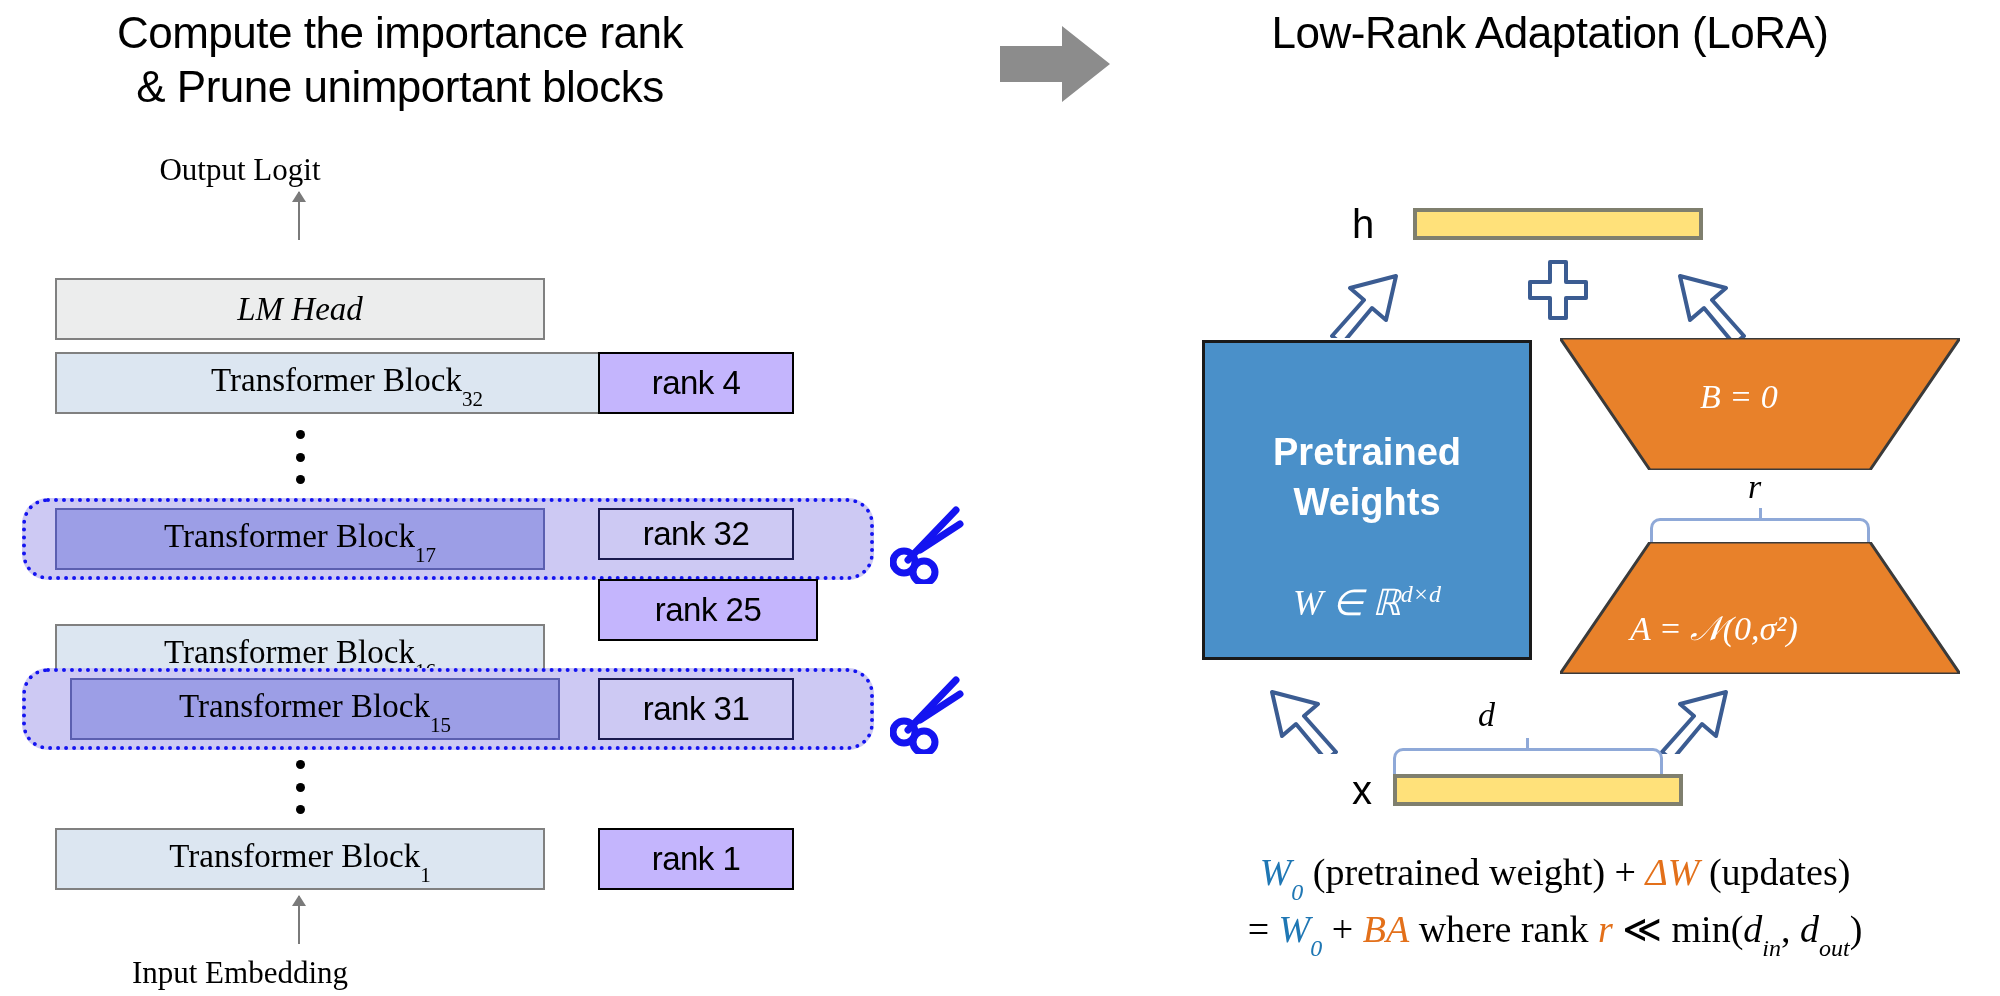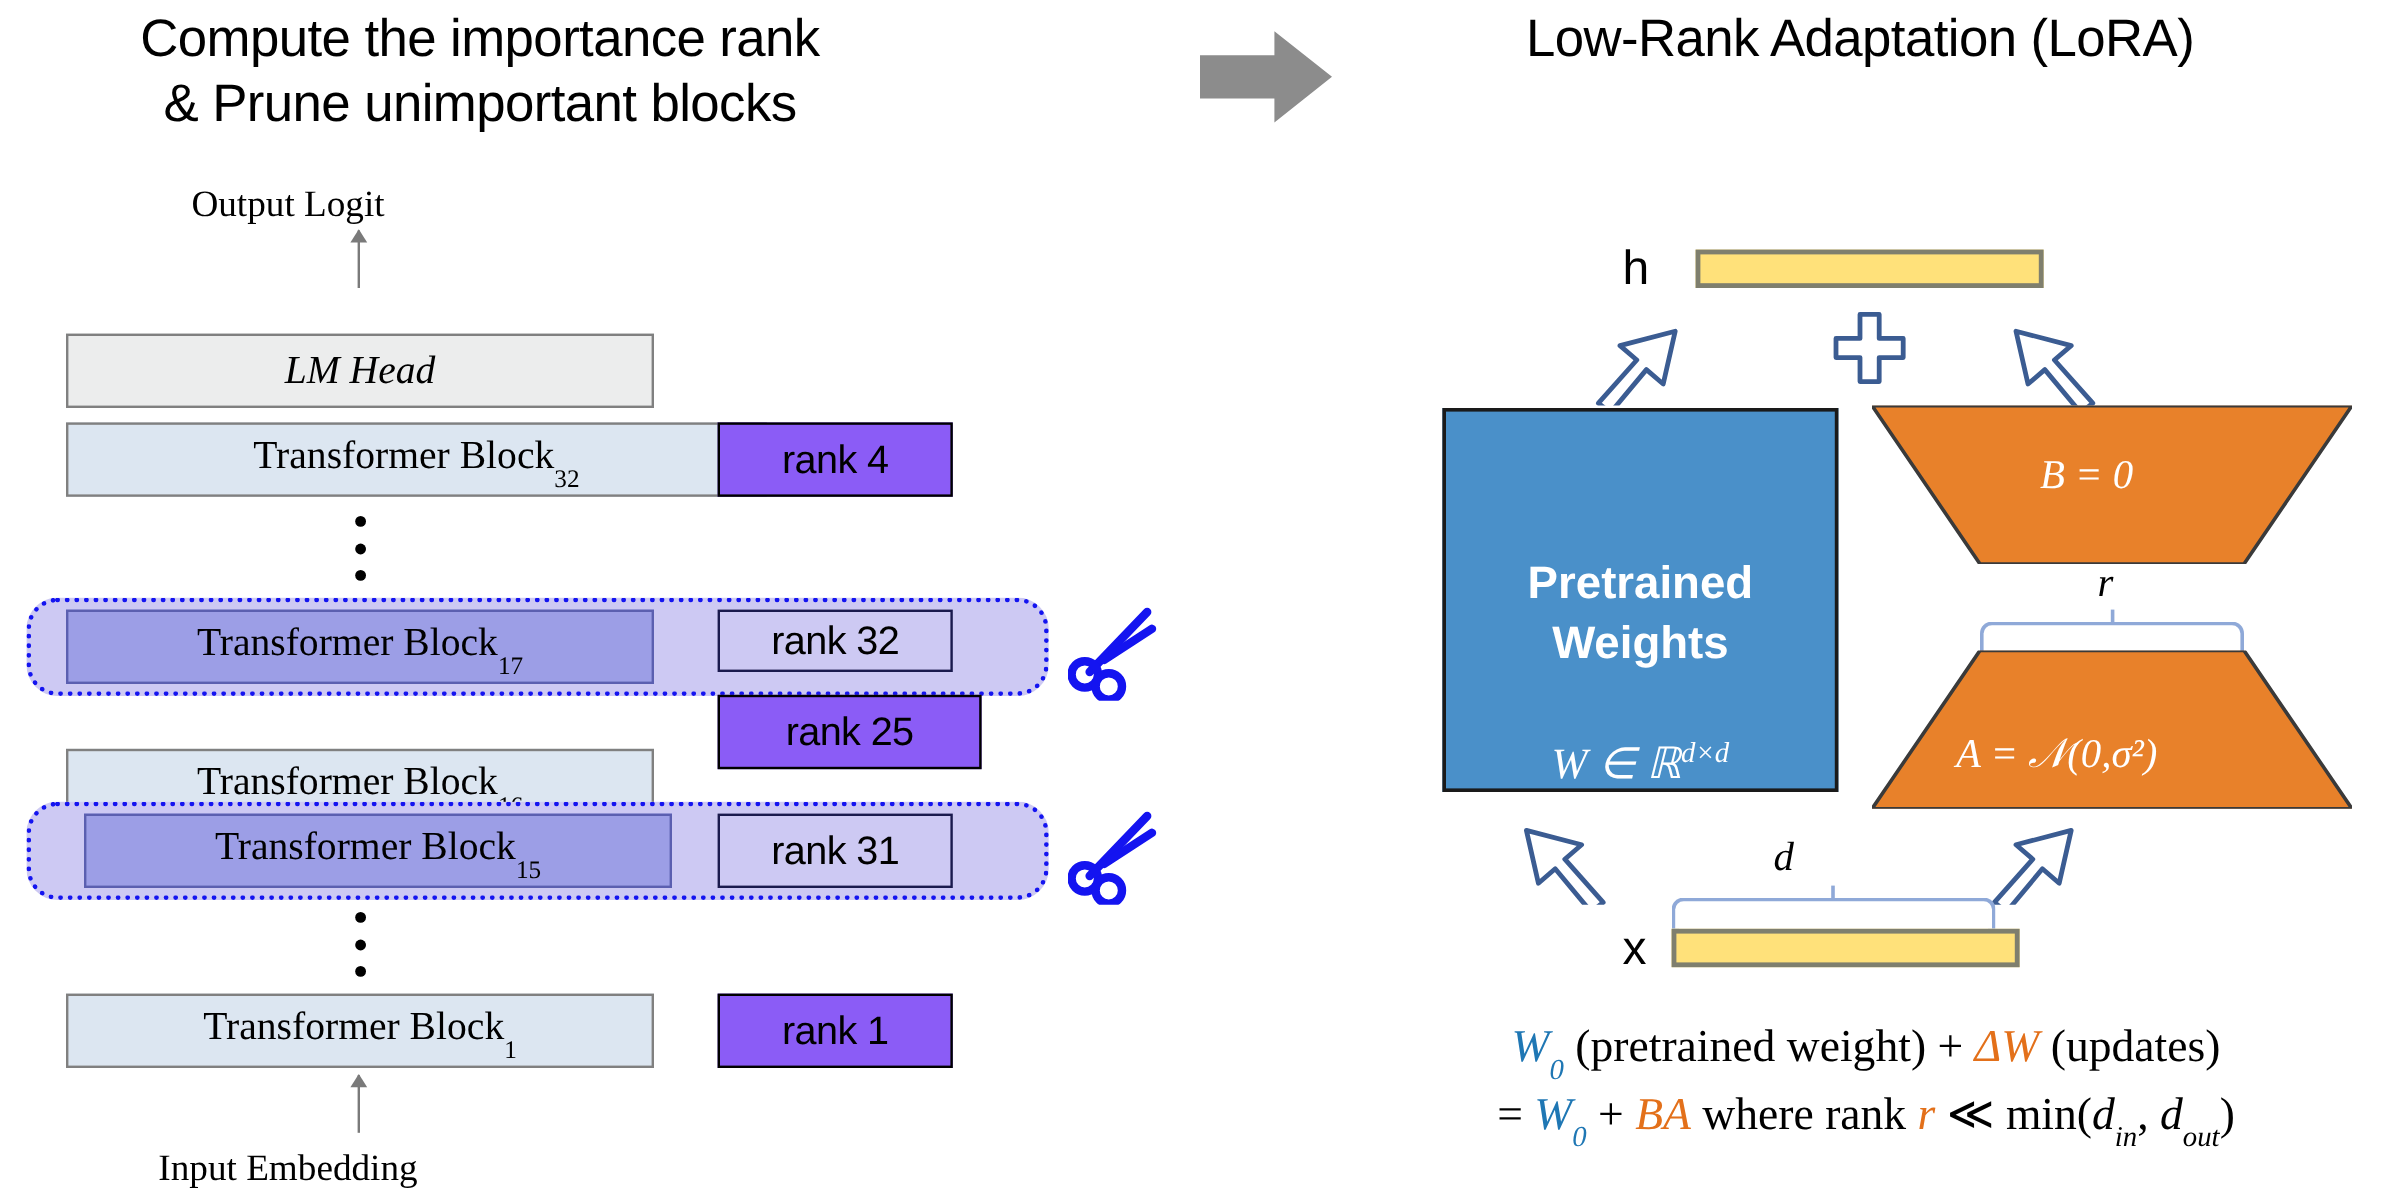--- a/index.html
+++ b/index.html
@@ -39,21 +39,21 @@
     border:2px solid #808080;
   }
   .block .sub{font-size:21px;vertical-align:sub;position:relative;top:8px;}
   .lm-head{background:#eceded;font-style:italic;}
   .tblock{background:#dce6f1;}
   .tblock-pruned{background:#9c9ee6;border-color:#5b5fb0;}
 
   .rankbox{
     position:absolute;box-sizing:border-box;
     display:flex;align-items:center;justify-content:center;
-    border:2px solid #000;background:#8b5cf6;
+    border:2px solid #000;background:#c4b5fd;
     font-family:"Liberation Sans",sans-serif;font-size:33px;letter-spacing:-0.5px;
   }
   .rankbox.pruned{background:#cdc9f3;border-color:#1a1a4d;}
 
   
   .prune-hl{
     position:absolute;box-sizing:border-box;
     border:4px dotted #1414f0;border-radius:26px;
     background:#cdc9f3;
   }
@@ -68,21 +68,21 @@
 
   
   #h-label{left:1352px;top:202px;font-size:40px;font-family:"Liberation Sans",sans-serif;}
   #x-label{left:1352px;top:768px;font-size:40px;font-family:"Liberation Sans",sans-serif;}
   .yellowbar{position:absolute;box-sizing:border-box;
              background:#ffe17a;border:4px solid #7f7f6e;}
 
   #pretrained-box{
     position:absolute;left:1202px;top:340px;width:330px;height:320px;
     box-sizing:border-box;background:#4a90c9;border:3px solid #1a1a1a;
-    display:flex;flex-direction:column;align-items:center;justify-content:flex-end;
+    display:flex;flex-direction:column;align-items:center;justify-content:center;
     color:#fff;
   }
   #pretrained-box .pw{font-family:"Liberation Sans",sans-serif;font-size:38px;
        font-weight:bold;line-height:1.3;text-align:center;margin-top:52px;}
   #pretrained-box .weq{font-family:"Liberation Serif",serif;font-style:italic;
        font-size:36px;margin-top:54px;}
 
   .trap-label{position:absolute;color:#fff;font-family:"Liberation Serif",serif;
               font-style:italic;font-size:34px;white-space:nowrap;}
 

